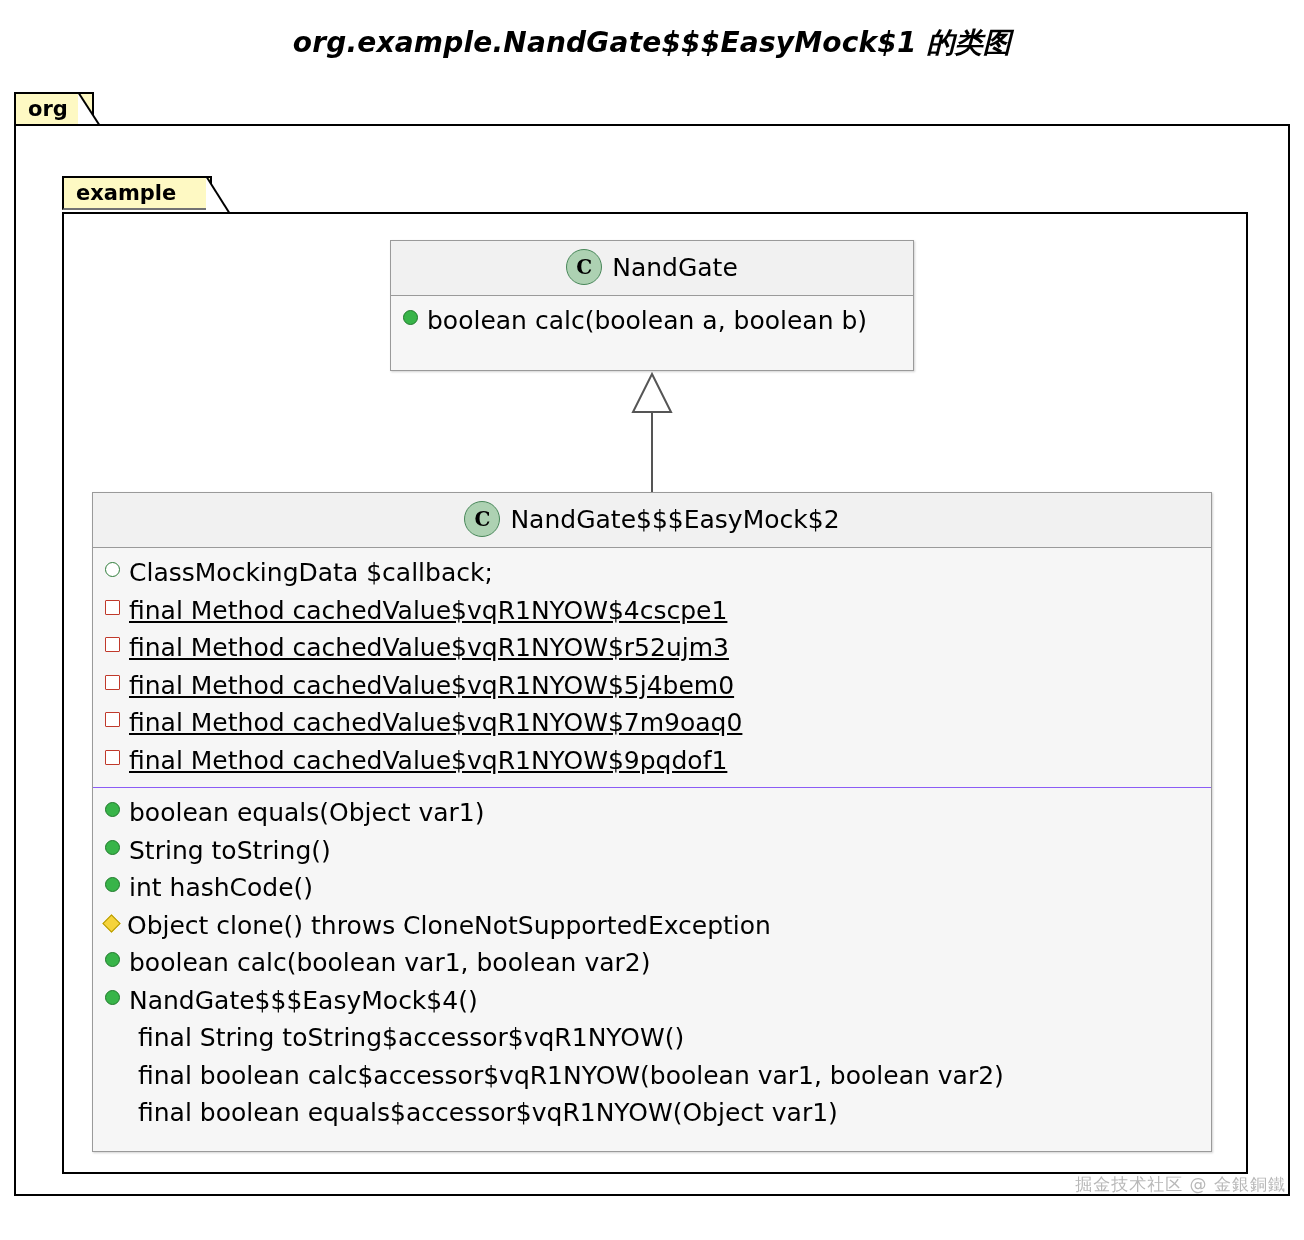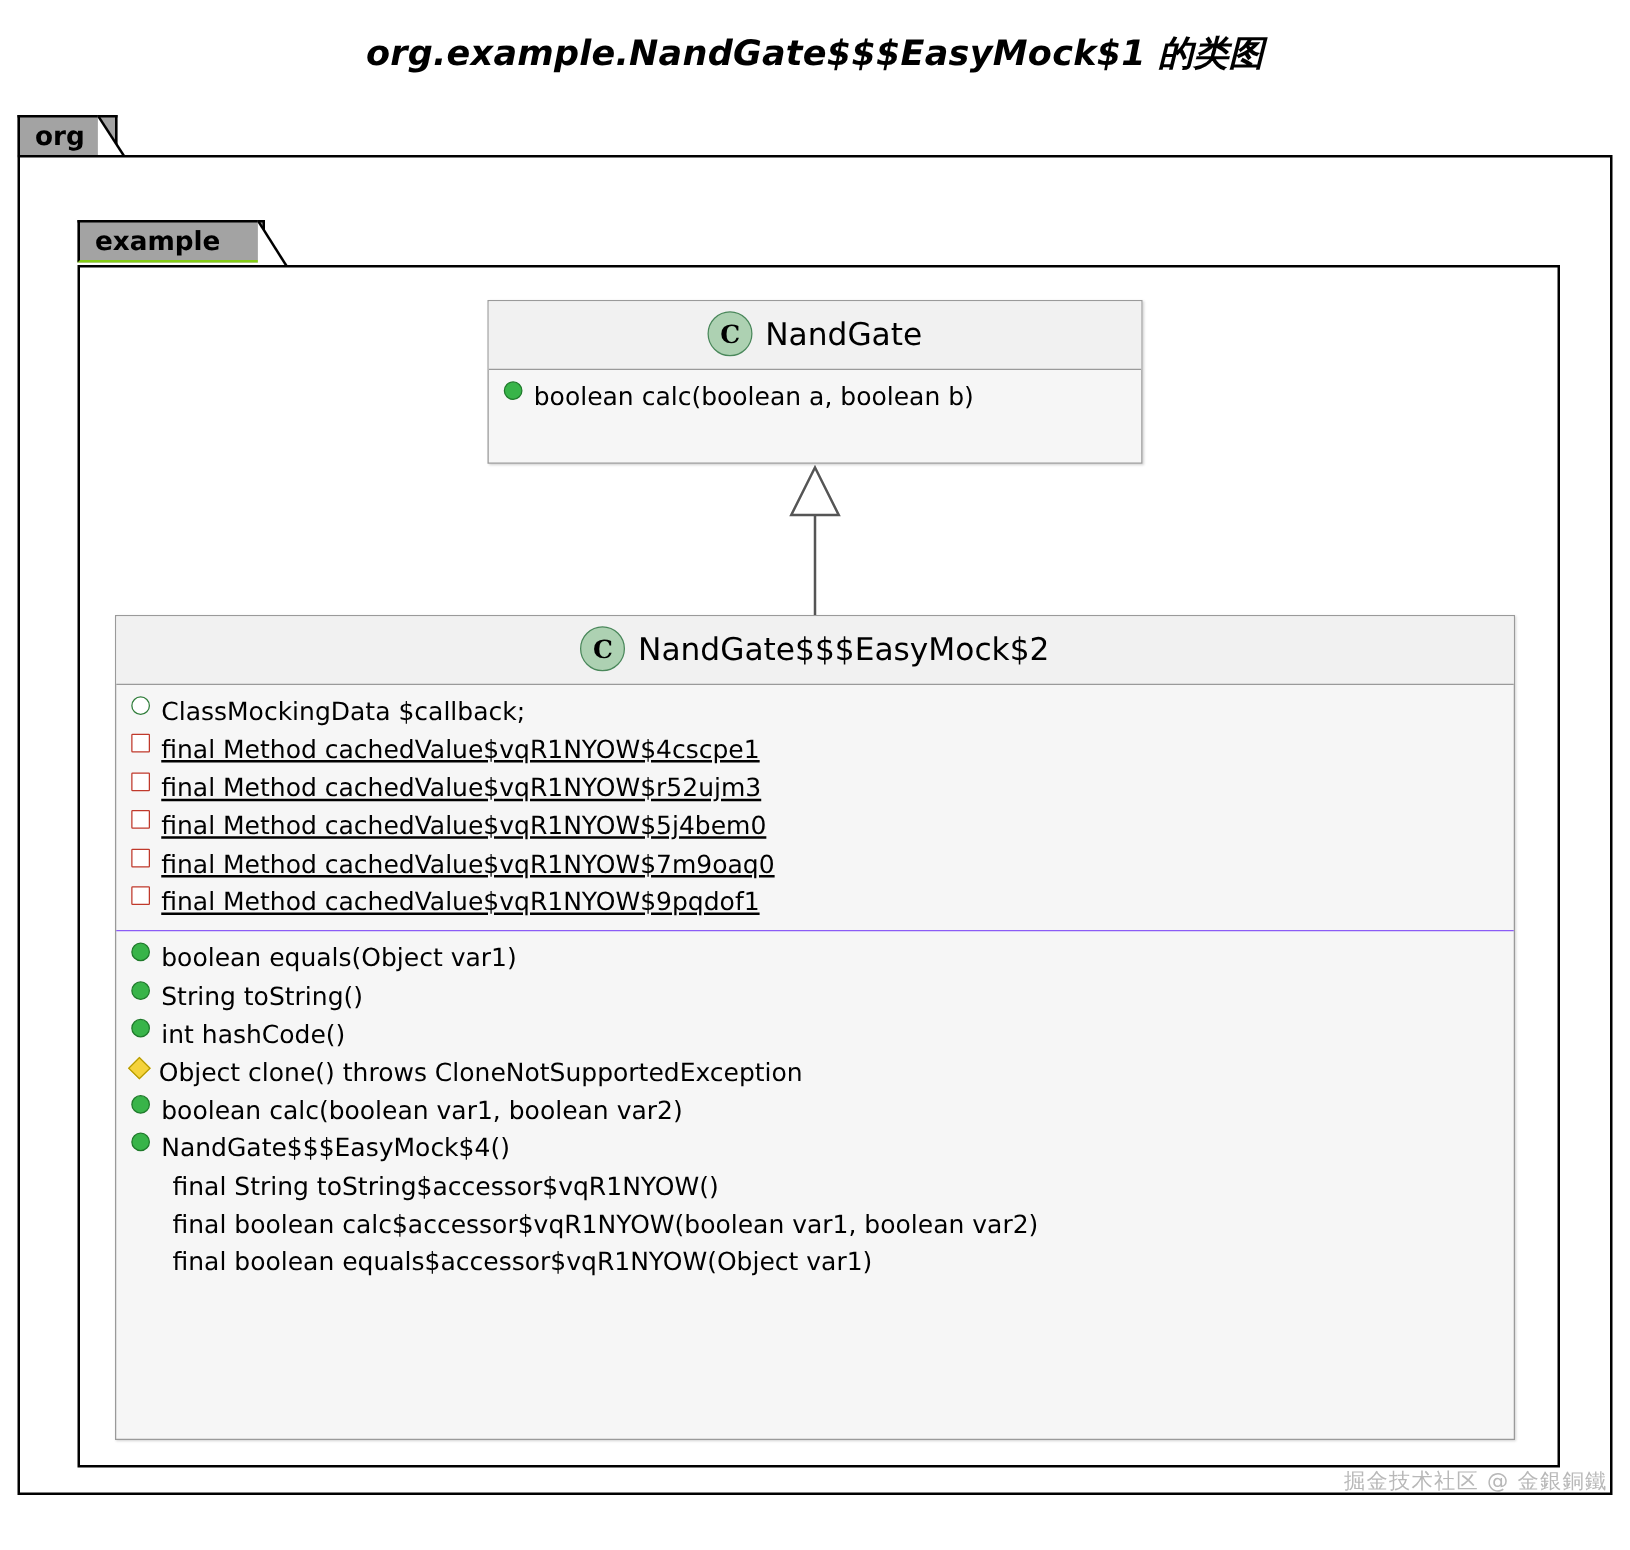--- a/index.html
+++ b/index.html
@@ -30,21 +30,21 @@
   .pkg {
     position: absolute;
     border: 2px solid #000;
     background: #ffffff;
     box-sizing: border-box;
   }
   .pkg-tab {
     position: absolute;
     border: 2px solid #000;
     border-bottom: none;
-    background: #a3a3a3;
+    background: #fef9c3;
     box-sizing: border-box;
     font-weight: bold;
     font-size: 21px;
     line-height: 1;
     display: flex;
     align-items: center;
     padding-left: 12px;
   }
 
   #pkg-org {
@@ -73,21 +73,21 @@
     left: 62px;
     top: 212px;
     width: 1186px;
     height: 962px;
   }
   #tab-example {
     left: 62px;
     top: 176px;
     width: 150px;
     height: 34px;
-    border-bottom: 2px solid #84cc16;
+    border-bottom: 2px solid #737373;
   }
 
   
   .uml {
     position: absolute;
     border: 1px solid #9a9a9a;
     background: #f6f6f6;
     box-sizing: border-box;
     box-shadow: 1px 1px 2px rgba(0,0,0,0.18);
   }
@@ -119,21 +119,21 @@
     padding: 6px 0 8px 0;
     border-bottom: 1px solid #8b5cf6;
   }
   .compartment:last-child { border-bottom: none; }
 
   .member {
     display: flex;
     align-items: baseline;
     gap: 9px;
     padding: 1px 12px;
-    font-size: 20px;
+    font-size: 25px;
     line-height: 1.42;
     white-space: nowrap;
   }
   .member .text { display: inline-block; }
   .member.underline .text {
     text-decoration: underline;
     text-underline-offset: 2px;
   }
   .member.noicon { padding-left: 12px; }
   .member.noicon .text { margin-left: 33px; }

